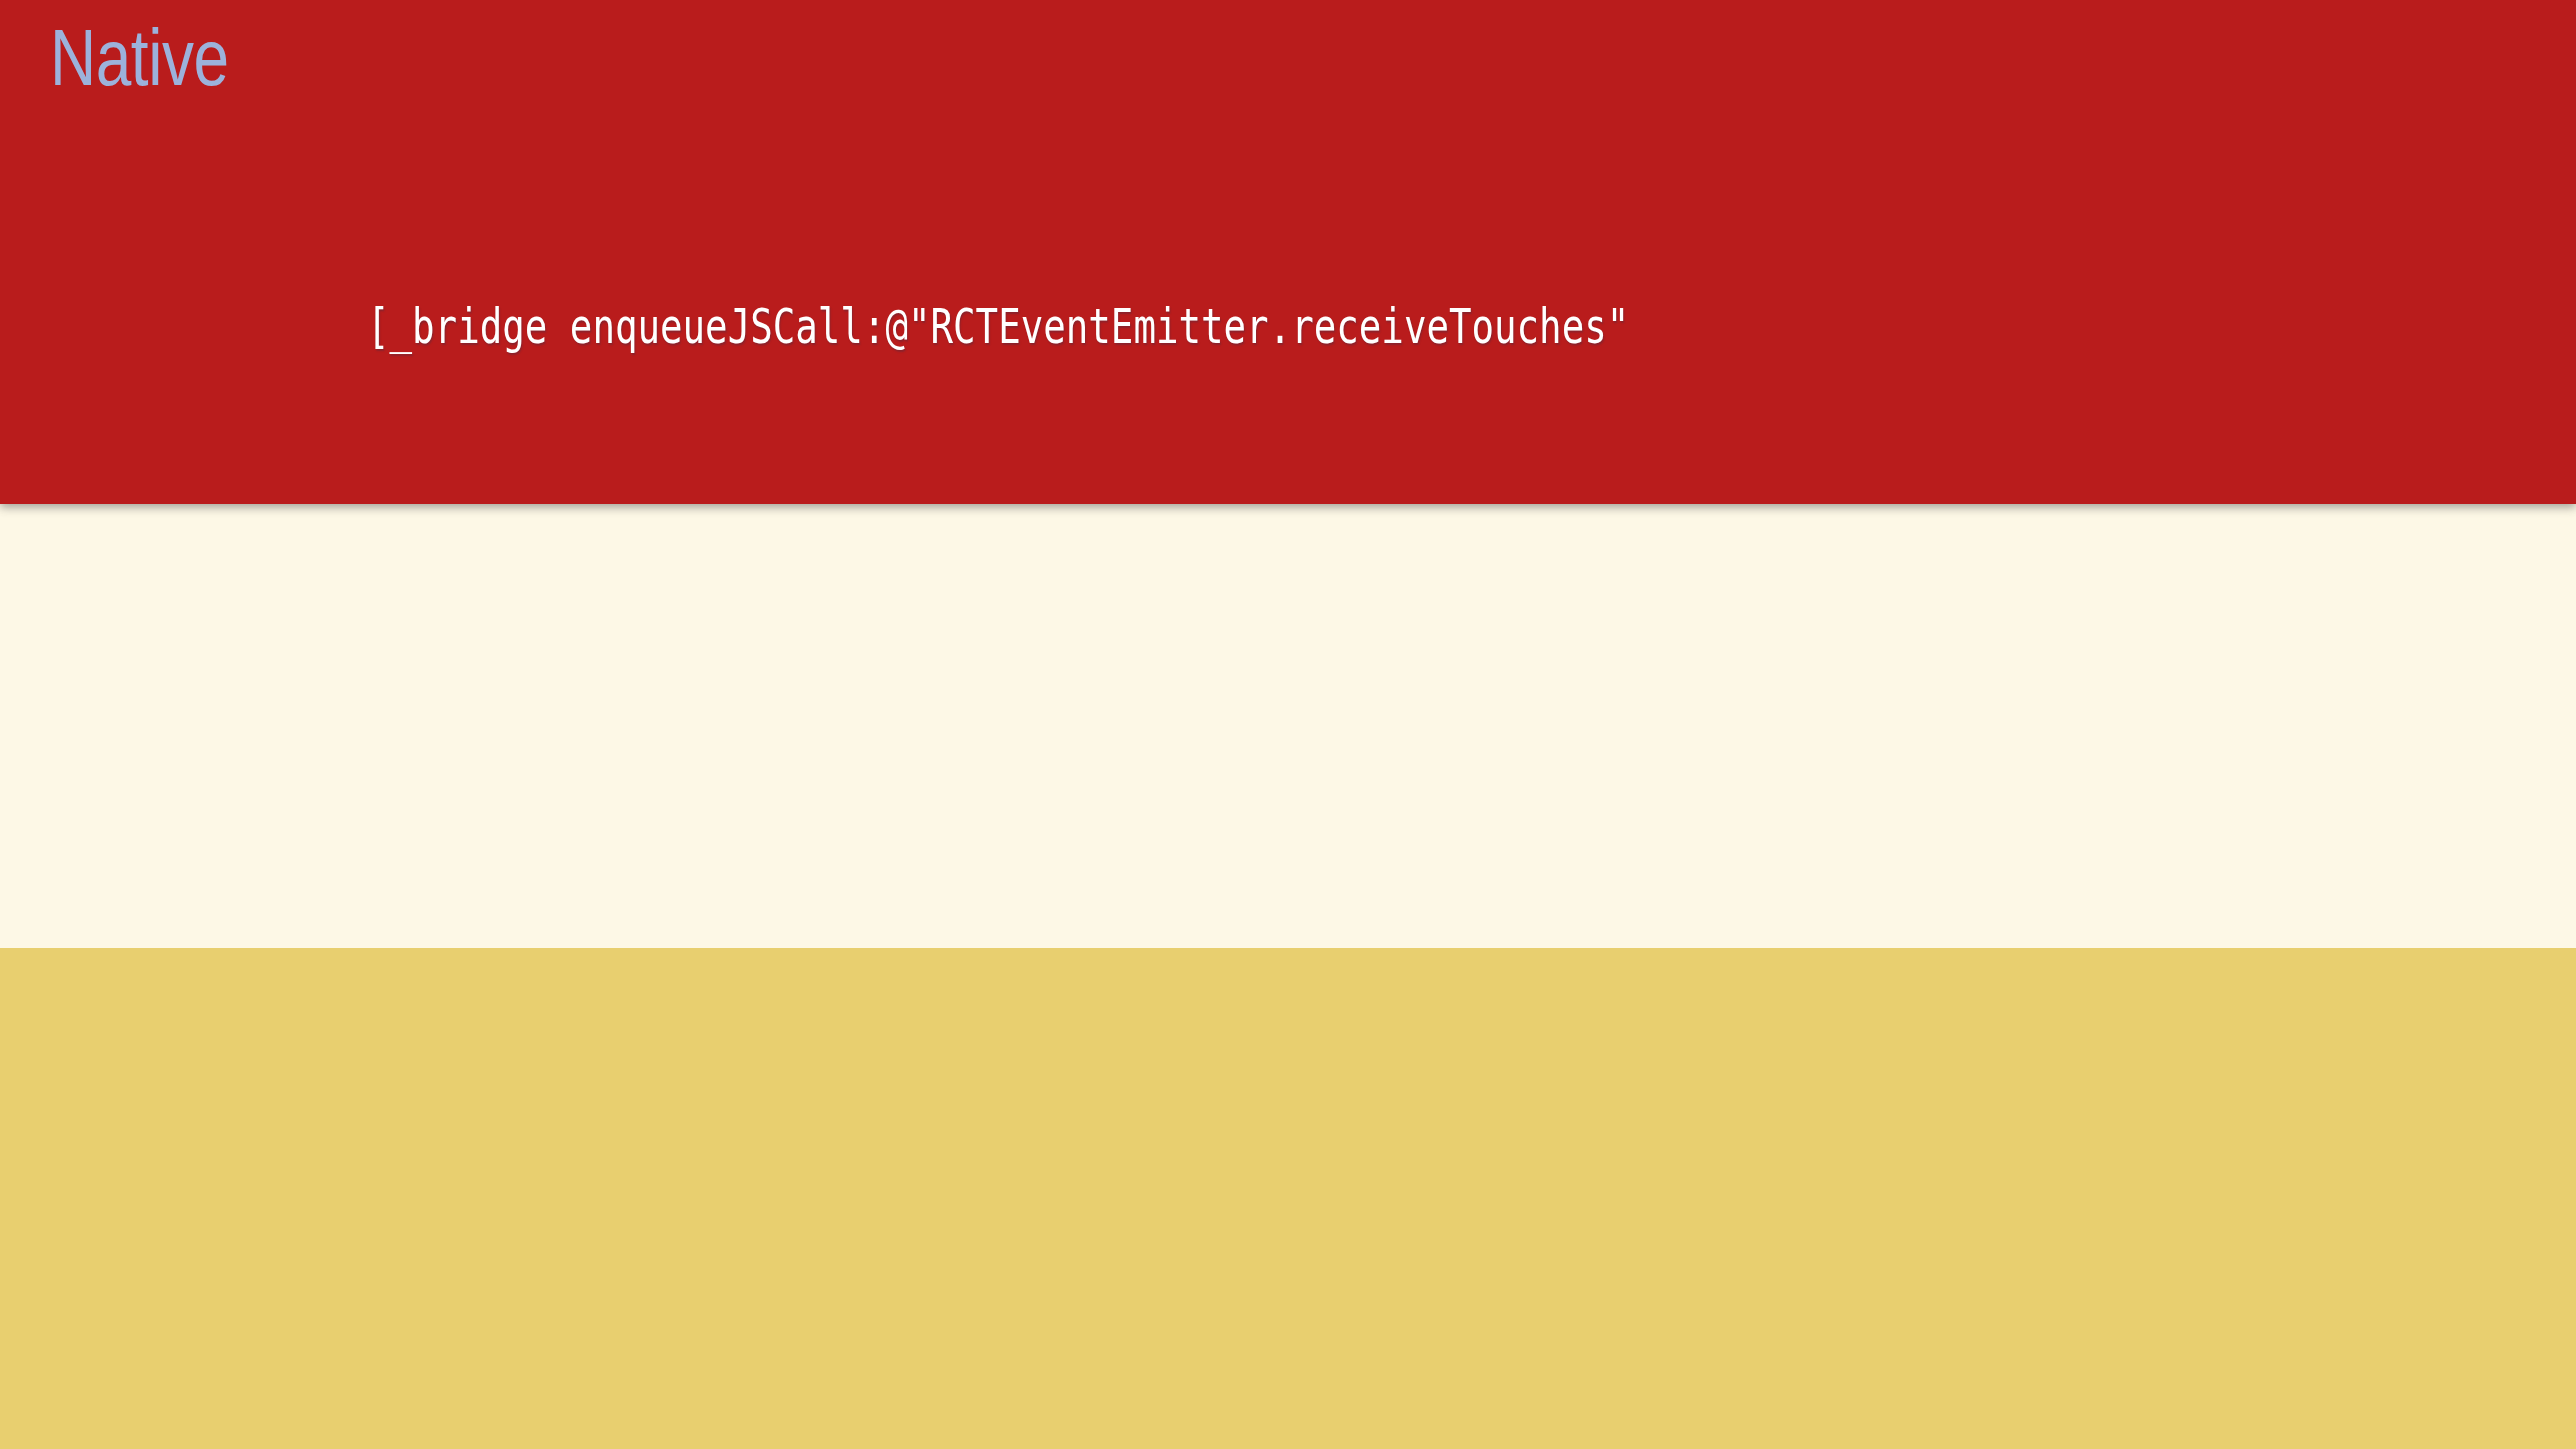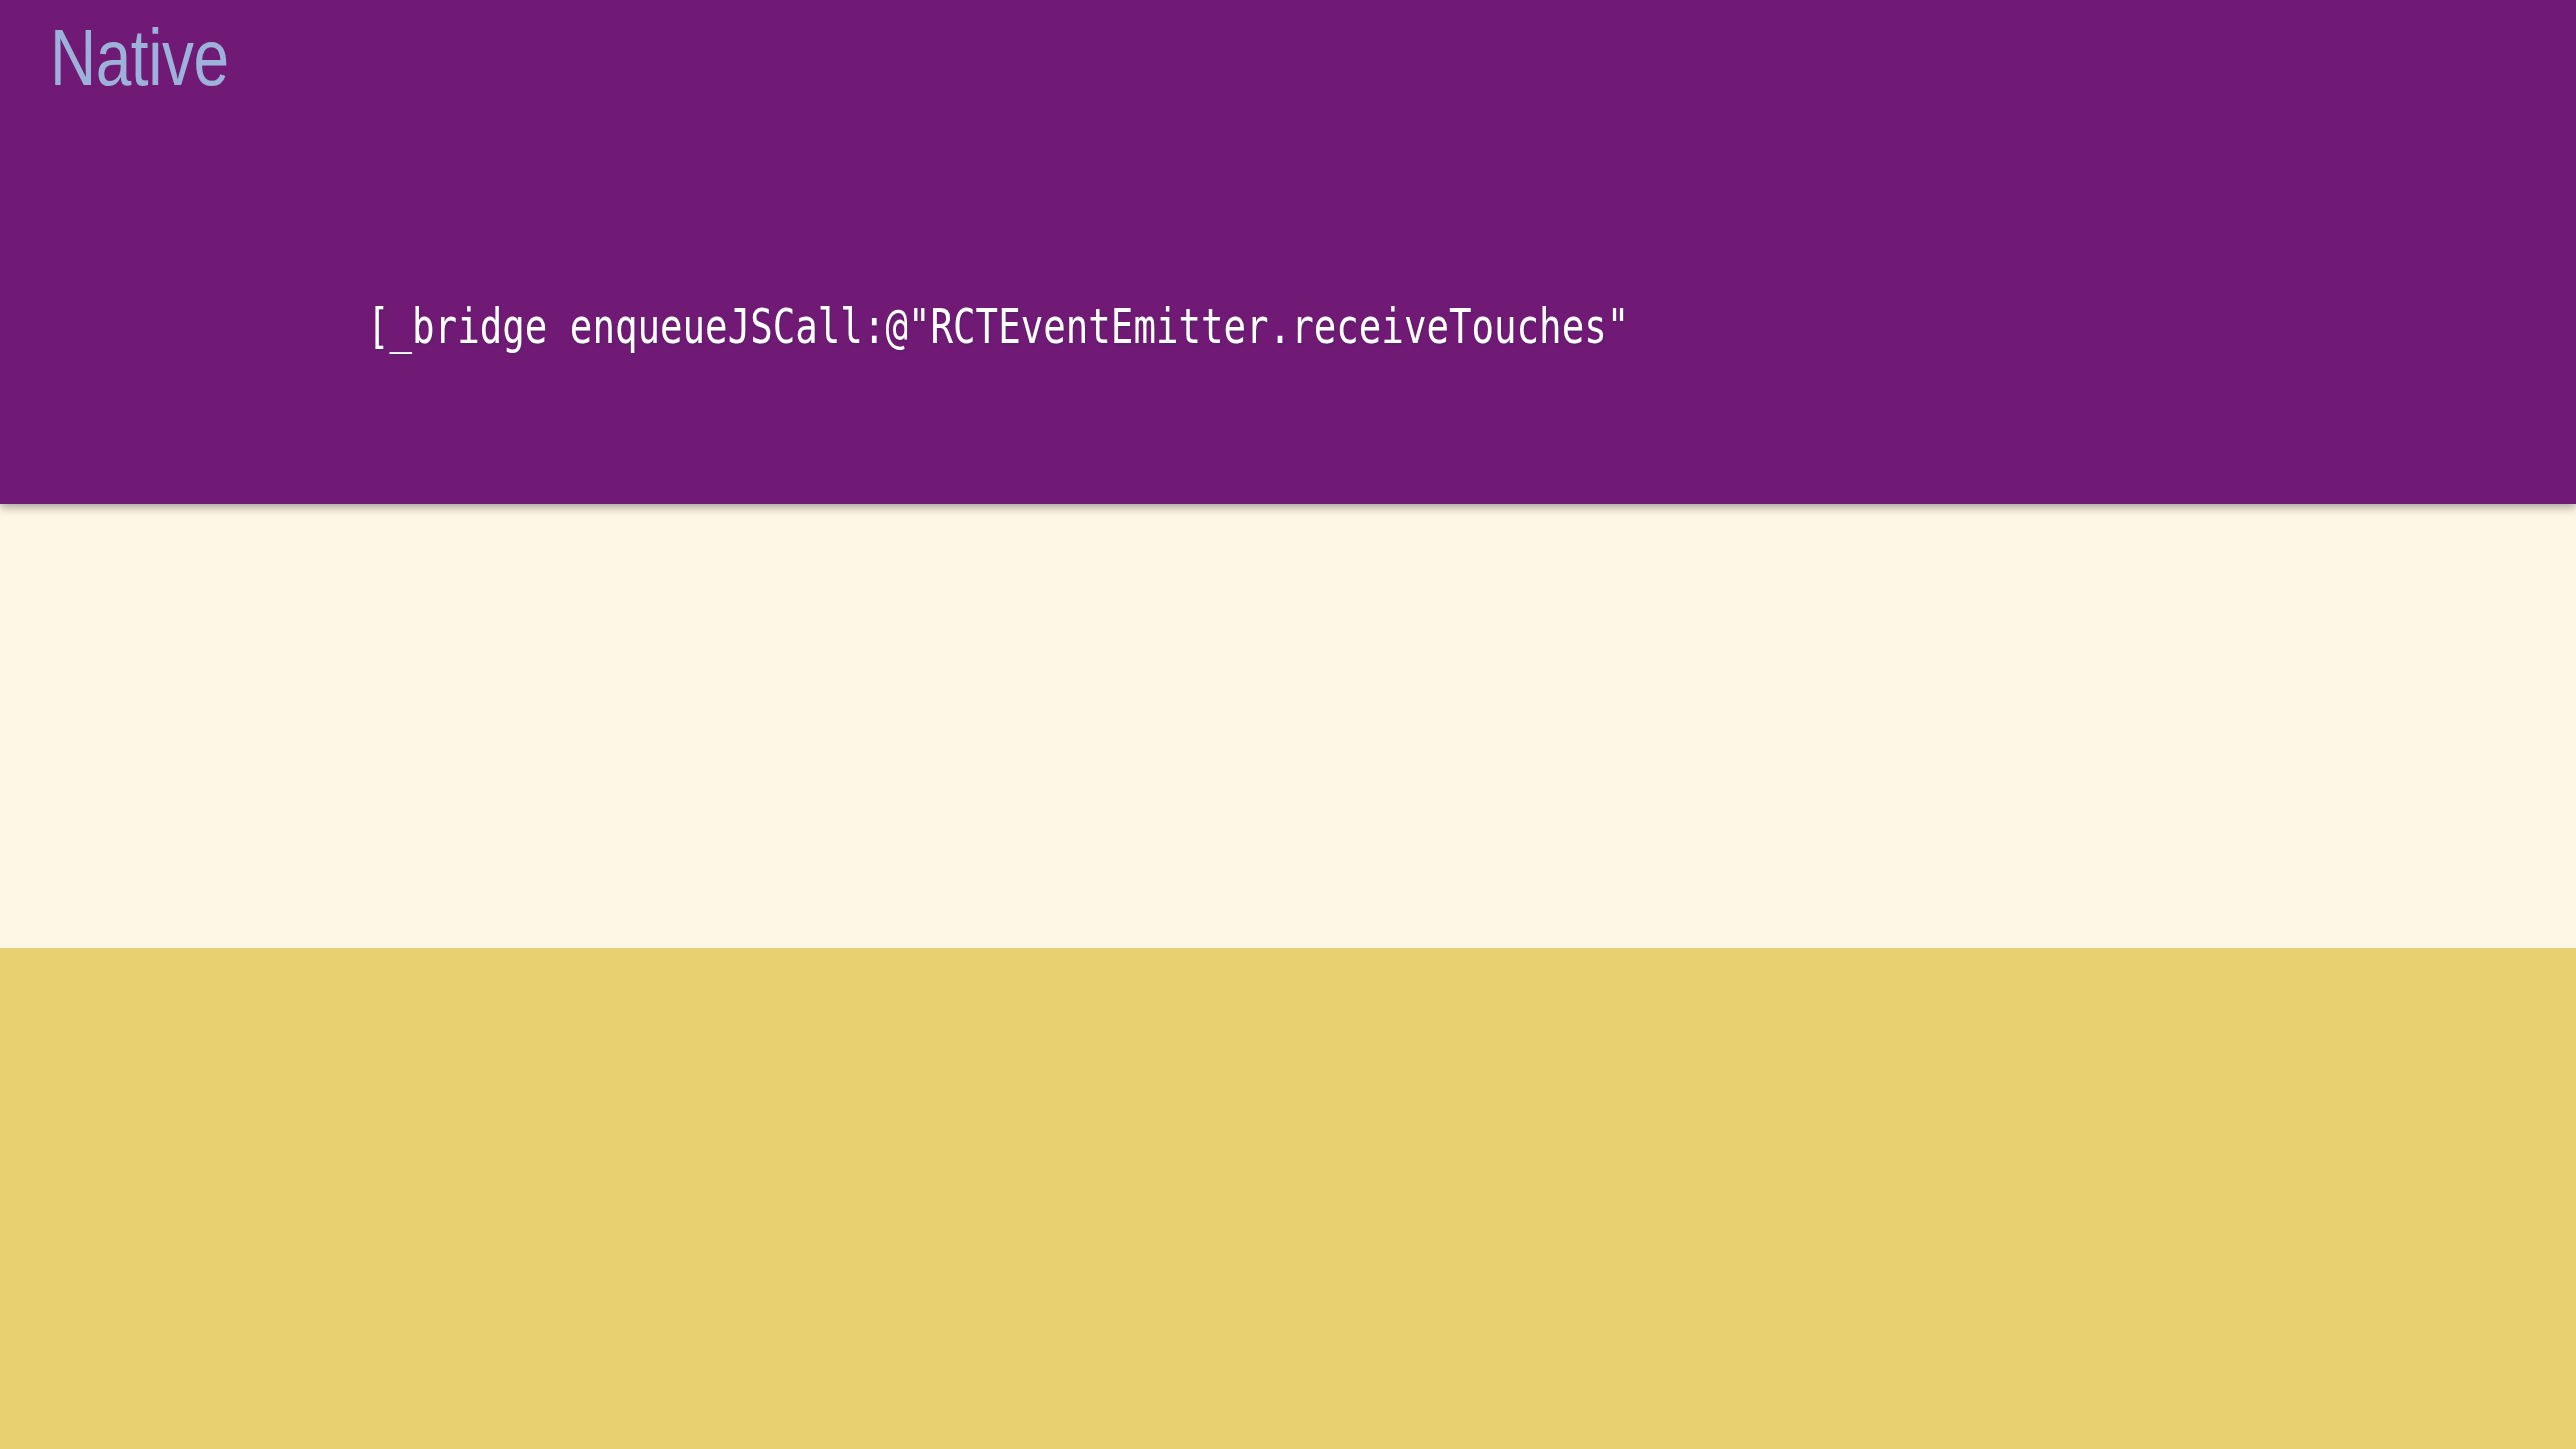--- a/index.html
+++ b/index.html
@@ -7,21 +7,21 @@
   body {
     font-family:"Liberation Sans", sans-serif;
     background:#e8cf6f;
   }
   .deck { position:relative; width:2576px; height:1449px; }
 
   .band { position:absolute; left:0; width:2576px; overflow:hidden; }
 
   #band-native {
     top:0; height:504px;
-    background:#701a75;
+    background:#b91c1c;
     box-shadow:0 3.9px 9px rgba(60,60,60,0.45);
     z-index:3;
   }
   #band-bridge {
     top:504px; height:444px;
     background:#fdf8e6;
     z-index:2;
   }
   #band-js {
     top:948px; height:501px;

